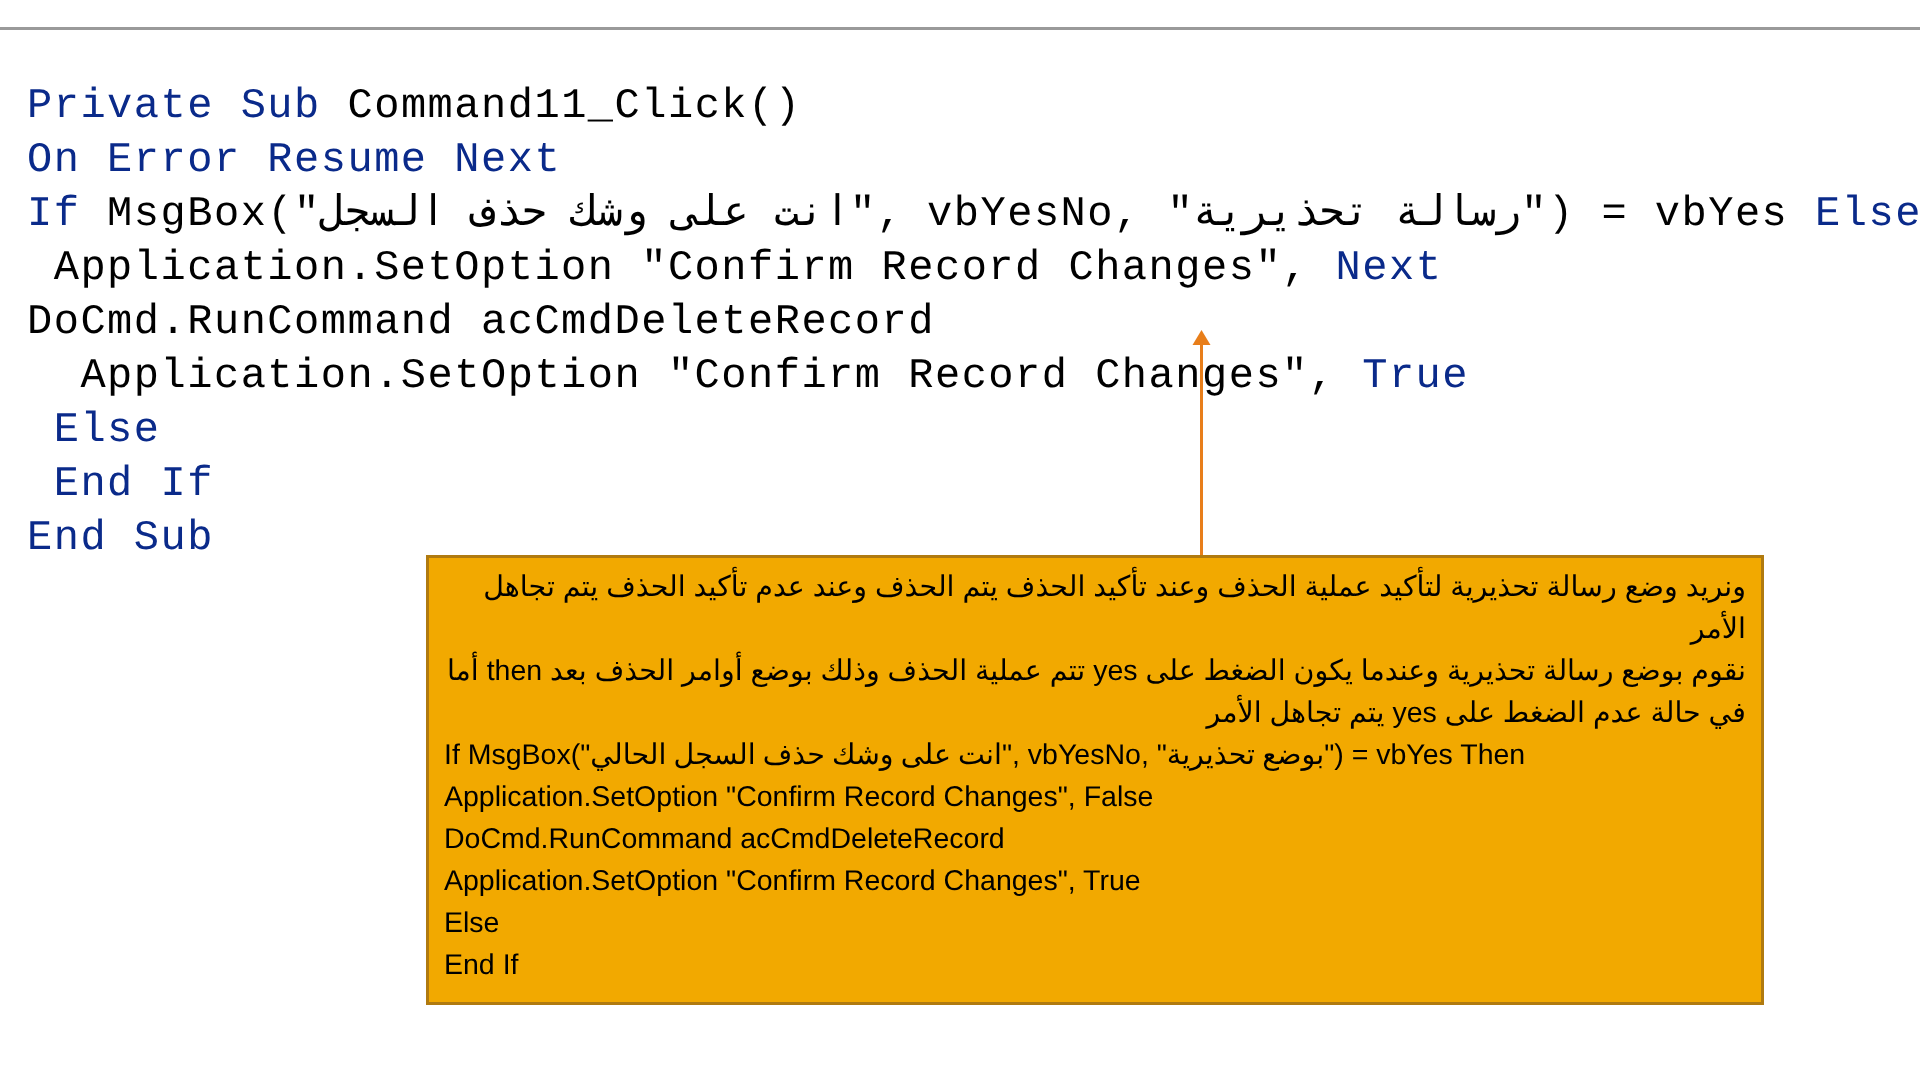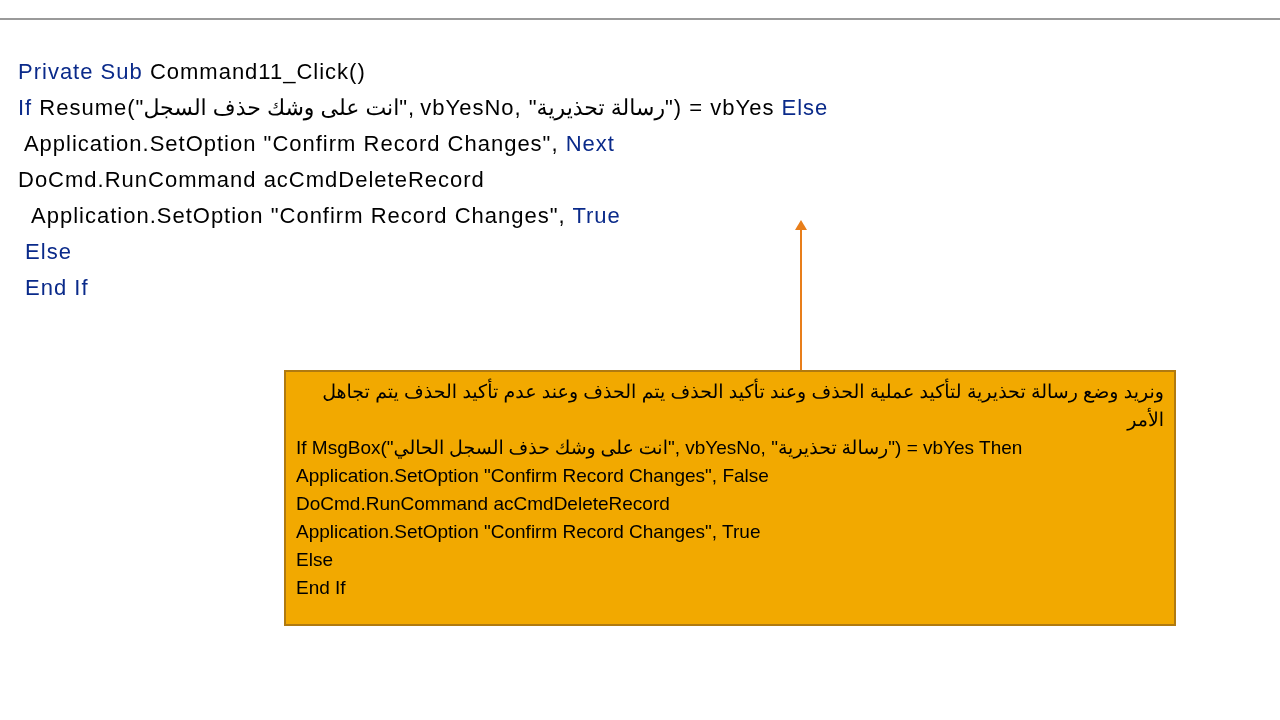--- a/index.html
+++ b/index.html
@@ -13,26 +13,26 @@
   }
   .top-rule {
     border-top: 2px solid #9a9a9a;
     margin-top: 18px;
   }
   .code-area {
     padding: 34px 0 0 18px;
     position: relative;
   }
   .code-line {
-    font-size: 22px;
+    font-size: 28px;
     line-height: 36px;
     letter-spacing: 1px;
     white-space: pre;
     color: #000000;
-    font-family: Liberation Sans, sans-serif;
+    font-family: Liberation Mono, monospace;
   }
   .kw { color: #0a2a8a; }
   .blk { color: #000000; }
   .arabic-in-code {
     direction: rtl;
     unicode-bidi: embed;
   }
   .arrow {
     position: absolute;
     left: 800px;
@@ -80,39 +80,42 @@
 </style>
 </head>
 <body>
 
 <div class="top-rule"></div>
 
 <div class="code-area">
 
   <div class="code-line"><span class="kw">Private</span> <span class="kw">Sub</span><span class="blk"> Command11_Click()</span></div>
 
+  <div class="code-line kw">On Error Resume Next</div>
 
-  <div class="code-line"><span class="kw">If</span><span class="blk"> Resume(</span><span class="blk arabic-in-code">"انت على وشك حذف السجل"</span><span class="blk">, vbYesNo, </span><span class="blk arabic-in-code">"رسالة تحذيرية"</span><span class="blk">) = vbYes </span><span class="kw">Else</span></div>
+  <div class="code-line"><span class="kw">If</span><span class="blk"> MsgBox(</span><span class="blk arabic-in-code">"انت على وشك حذف السجل"</span><span class="blk">, vbYesNo, </span><span class="blk arabic-in-code">"رسالة تحذيرية"</span><span class="blk">) = vbYes </span><span class="kw">Else</span></div>
 
   <div class="code-line"><span class="blk"> Application.SetOption "Confirm Record Changes", </span><span class="kw">Next</span></div>
 
   <div class="code-line blk">DoCmd.RunCommand acCmdDeleteRecord</div>
 
   <div class="code-line"><span class="blk">  Application.SetOption "Confirm Record Changes", </span><span class="kw">True</span></div>
 
   <div class="code-line kw"> Else</div>
 
   <div class="code-line kw"> End If</div>
 
+  <div class="code-line kw">End Sub</div>
 
   <div class="arrow"></div>
 
   <div class="callout">
     <div class="ar">ونريد وضع رسالة تحذيرية لتأكيد عملية الحذف وعند تأكيد الحذف يتم الحذف وعند عدم تأكيد الحذف يتم تجاهل الأمر</div>
-    <div class="code-snip"><span>If MsgBox("</span><span class="rtl-inline">انت على وشك حذف السجل الحالي</span><span>", vbYesNo, "</span><span class="rtl-inline">رسالة تحذيرية</span><span>") = vbYes Then</span></div>
+    <div class="ar">نقوم بوضع رسالة تحذيرية وعندما يكون الضغط على yes تتم عملية الحذف وذلك بوضع أوامر الحذف بعد then أما في حالة عدم الضغط على yes يتم تجاهل الأمر</div>
+    <div class="code-snip"><span>If MsgBox("</span><span class="rtl-inline">انت على وشك حذف السجل الحالي</span><span>", vbYesNo, "</span><span class="rtl-inline">بوضع تحذيرية</span><span>") = vbYes Then</span></div>
     <div class="code-snip"> Application.SetOption "Confirm Record Changes", False</div>
     <div class="code-snip">DoCmd.RunCommand acCmdDeleteRecord</div>
     <div class="code-snip"> Application.SetOption "Confirm Record Changes", True</div>
     <div class="code-snip"> Else</div>
     <div class="code-snip"> End If</div>
   </div>
 
 </div>
 
 </body></html>

